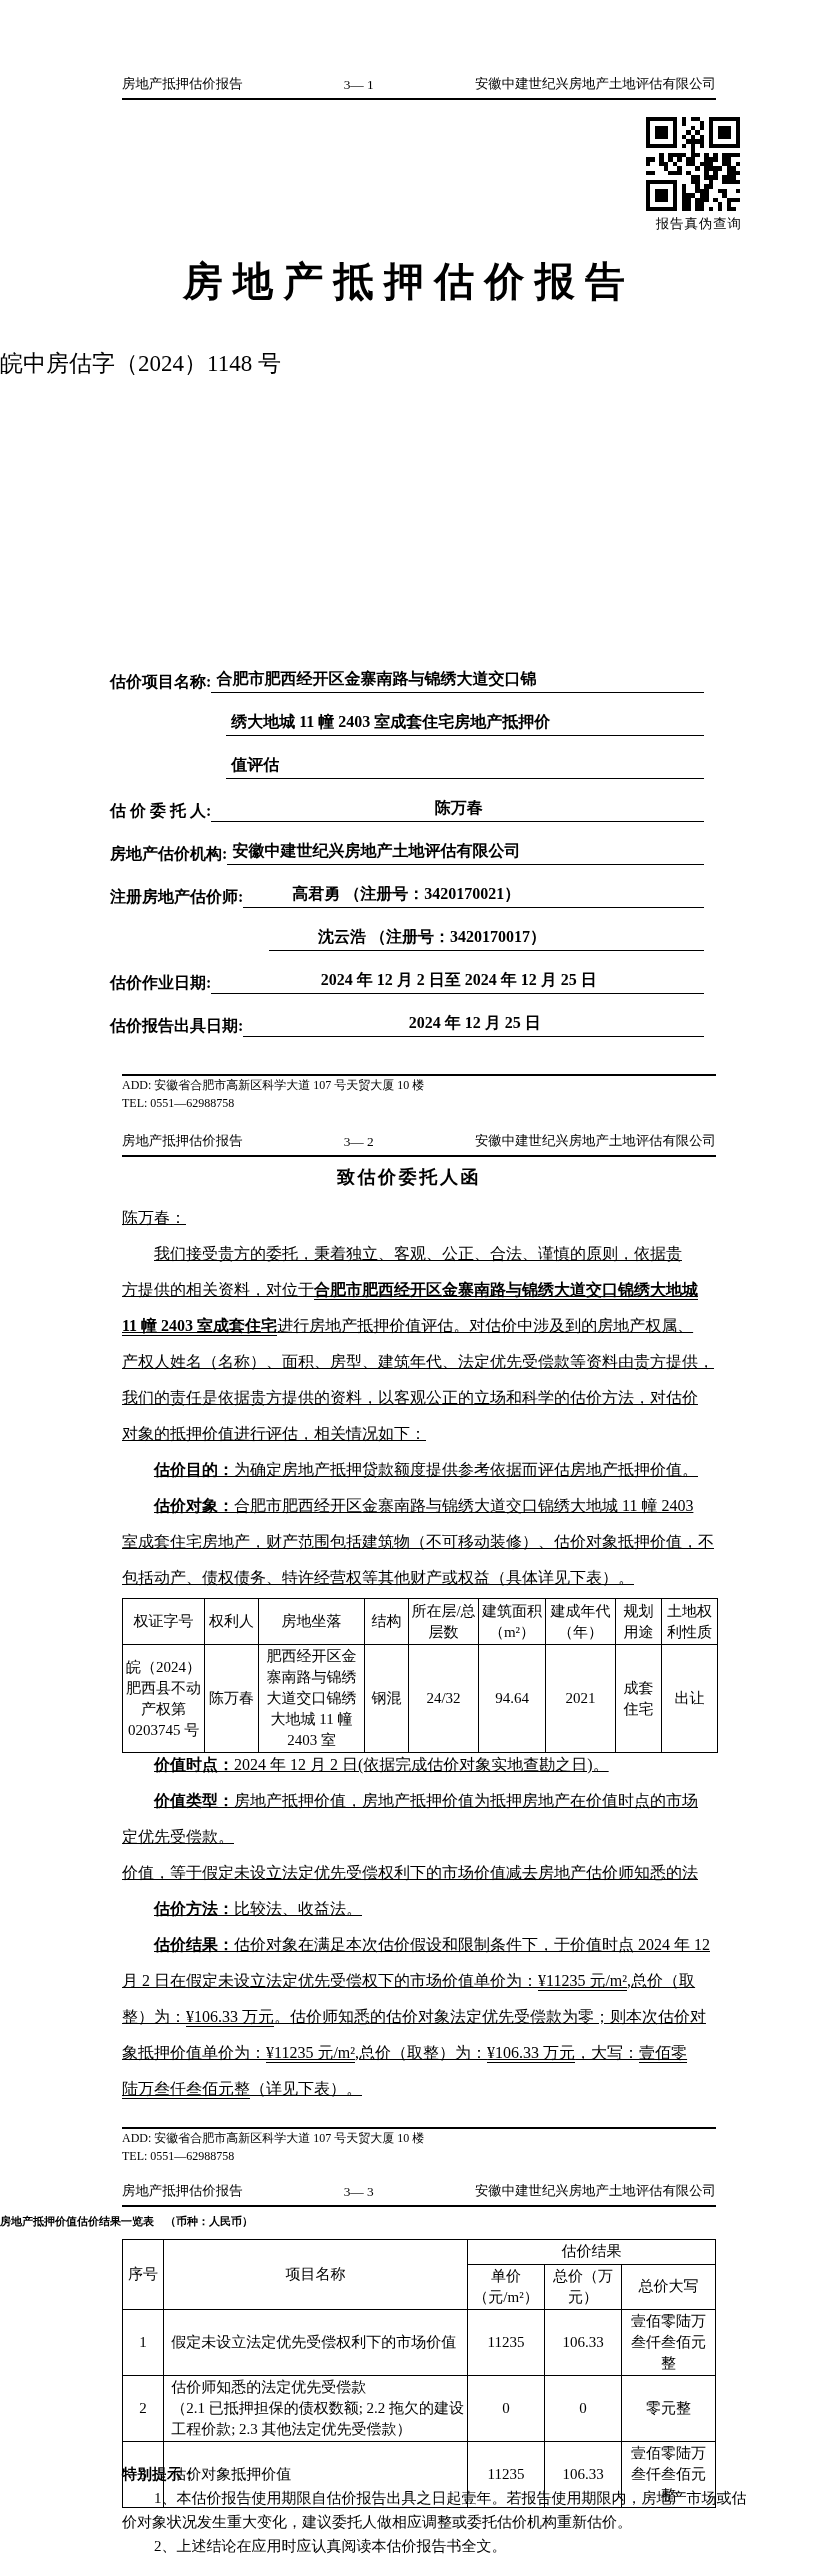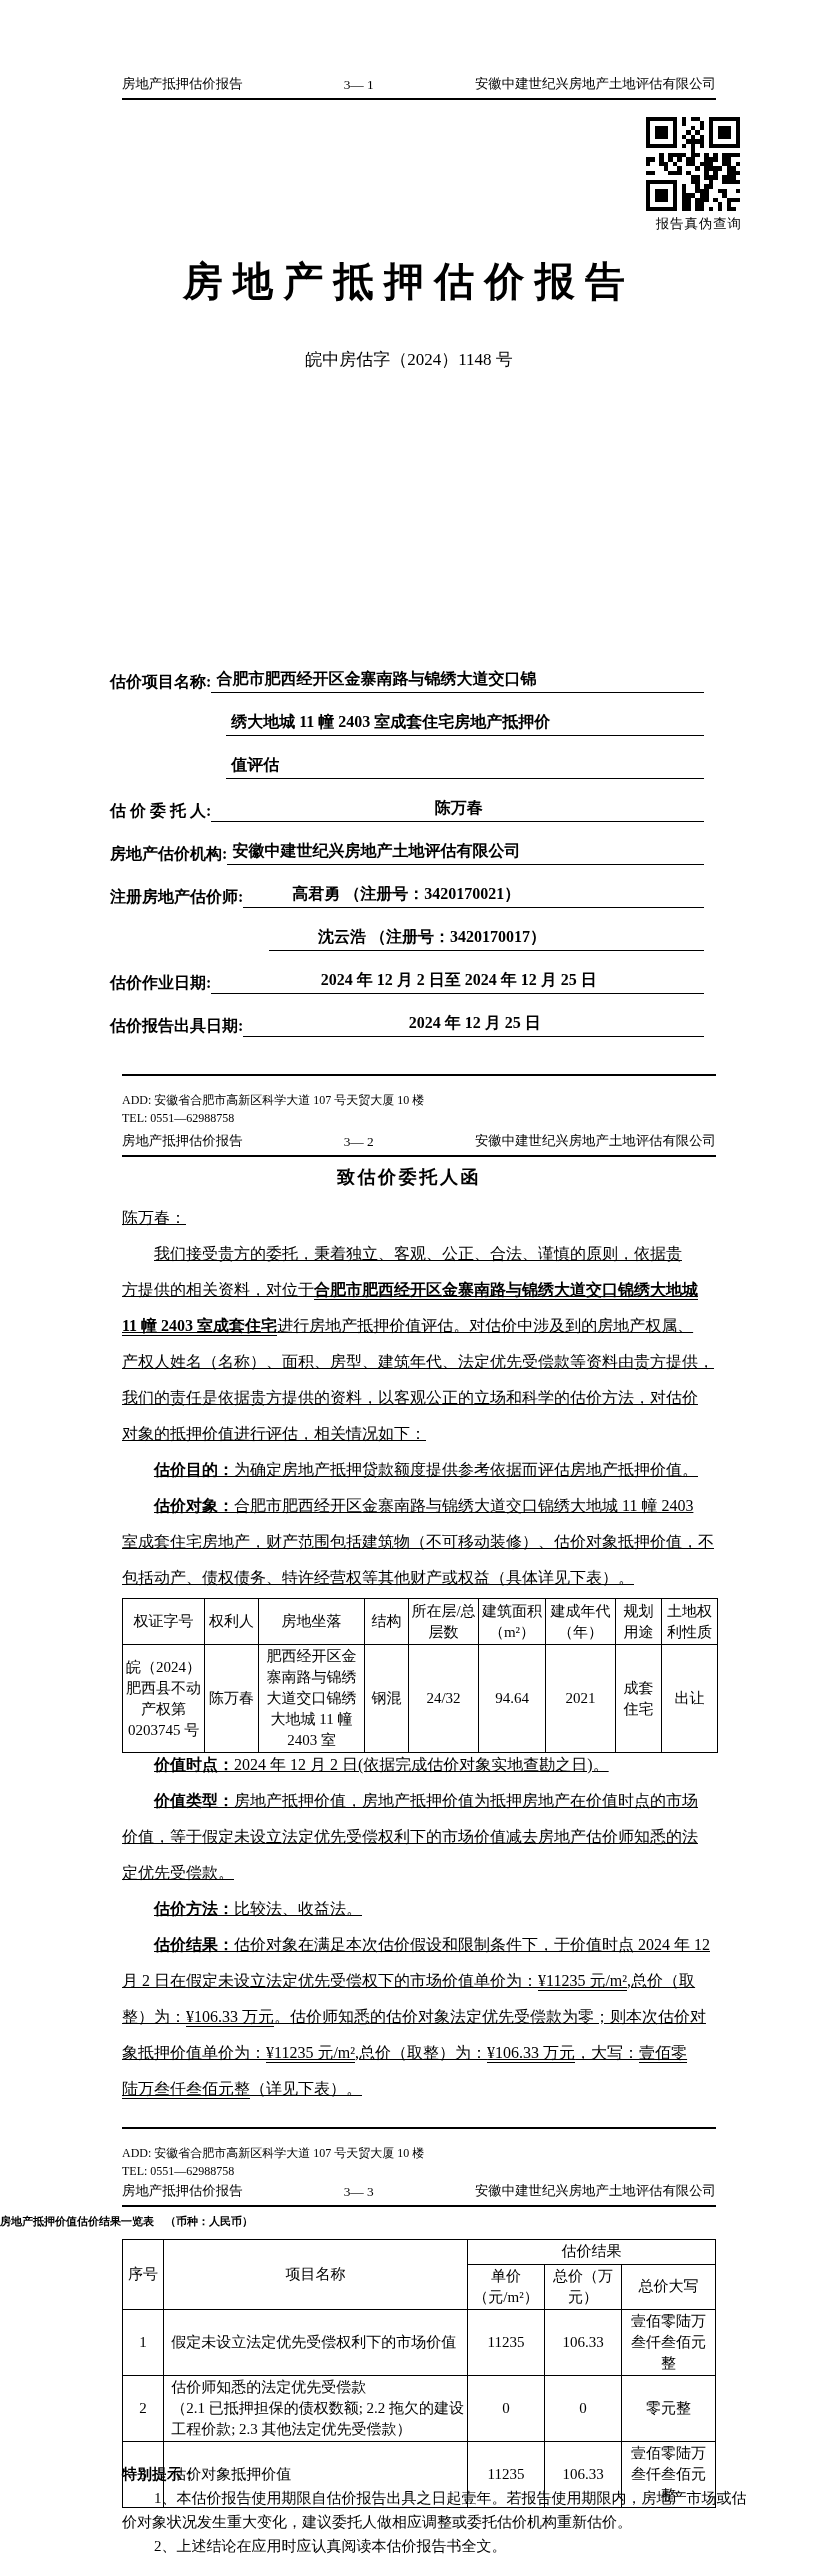--- a/index.html
+++ b/index.html
@@ -11,33 +11,33 @@
   }
   
   .page-header{
     position:absolute;left:122px;width:594px;
     display:flex;justify-content:space-between;align-items:flex-end;
     font-size:13.4px;padding-bottom:5.2px;border-bottom:2.6px solid #000;
   }
   .page-header .mid{flex:0 0 auto;}
   .page-footer{
     position:absolute;left:122px;width:594px;
-    border-top:2.6px solid #000;padding-top:15px;
+    border-top:2.6px solid #000;padding-top:0;
     font-size:12px;line-height:18px;
   }
   .page-footer .row{white-space:nowrap;}
   
   .qr-block{position:absolute;left:646px;top:117px;width:96px;text-align:right;}
   .qr-block svg{width:94px;height:94px;display:block;}
   .qr-caption{font-size:13.4px;margin-top:4.1px;letter-spacing:1px;}
   .cover-title{
     position:absolute;left:0;top:259px;width:100%;text-align:center;
     font-size:40px;font-weight:bold;letter-spacing:10.3px;line-height:1.15;
   }
-  .doc-no{position:absolute;left:0;top:348px;width:100%;text-align:center;font-size:17px;}
+  .doc-no{position:absolute;left:0;top:348px;width:100%;text-align:left;font-size:23px;}
   .fields{position:absolute;left:110px;top:650px;width:594px;font-size:16px;font-weight:bold;}
   .frow{display:flex;align-items:flex-end;height:43px;}
   .flabel{white-space:nowrap;}
   .fsp1{width:116px;flex:0 0 auto;}
   .fsp2{width:159px;flex:0 0 auto;}
   .fval{flex:1;border-bottom:1.5px solid #000;padding:0 3.1px 2.1px 5.2px;white-space:nowrap;}
   .fval.center{text-align:center;}
   .fval.pad{padding-left:49px;}
   
   .letter-title{
@@ -423,22 +423,22 @@
       <td>2021</td>
       <td>成套住宅</td>
       <td>出让</td>
     </tr>
   </tbody>
     </table>
 
   <div class="letter" style="top:1747px;">
     <div class="ln ind"><span class="b">价值时点：</span><span>2024 年 12 月 2 日(依据完成估价对象实地查勘之日)。</span></div>
     <div class="ln ind"><span class="b">价值类型：</span><span>房地产抵押价值，房地产抵押价值为抵押房地产在价值时点的市场</span></div>
+    <div class="ln">定优先受偿款。</div>
     <div class="ln">价值，等于假定未设立法定优先受偿权利下的市场价值减去房地产估价师知悉的法</div>
-    <div class="ln">定优先受偿款。</div>
     <div class="ln ind"><span class="b">估价方法：</span><span>比较法、收益法。</span></div>
     <div class="ln ind"><span class="b">估价结果：</span><span>估价对象在满足本次估价假设和限制条件下，于价值时点 2024 年 12</span></div>
     <div class="ln"><span>月 2 日在假定未设立法定优先受偿权下的市场价值单价为：</span><span class="u">¥11235 元/m²</span><span>,总价（取</span></div>
     <div class="ln"><span>整）为：</span><span class="u">¥106.33 万元</span><span>。估价师知悉的估价对象法定优先受偿款为零；则本次估价对</span></div>
     <div class="ln"><span>象抵押价值单价为：</span><span class="u">¥11235 元/m²</span><span>,总价（取整）为：</span><span class="u">¥106.33 万元</span><span>，大写：</span><span class="u">壹佰零</span></div>
     <div class="ln"><span class="u">陆万叁仟叁佰元整</span><span>（详见下表）。</span></div>
   </div>
 
   <div class="page-footer" style="top:2127px;">
     <div class="row"><span>ADD:</span> <span>安徽省合肥市高新区科学大道 107 号天贸大厦 10 楼</span></div>

